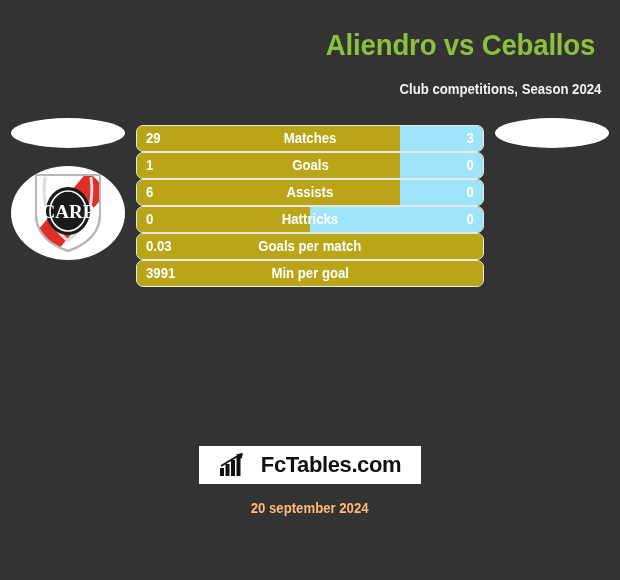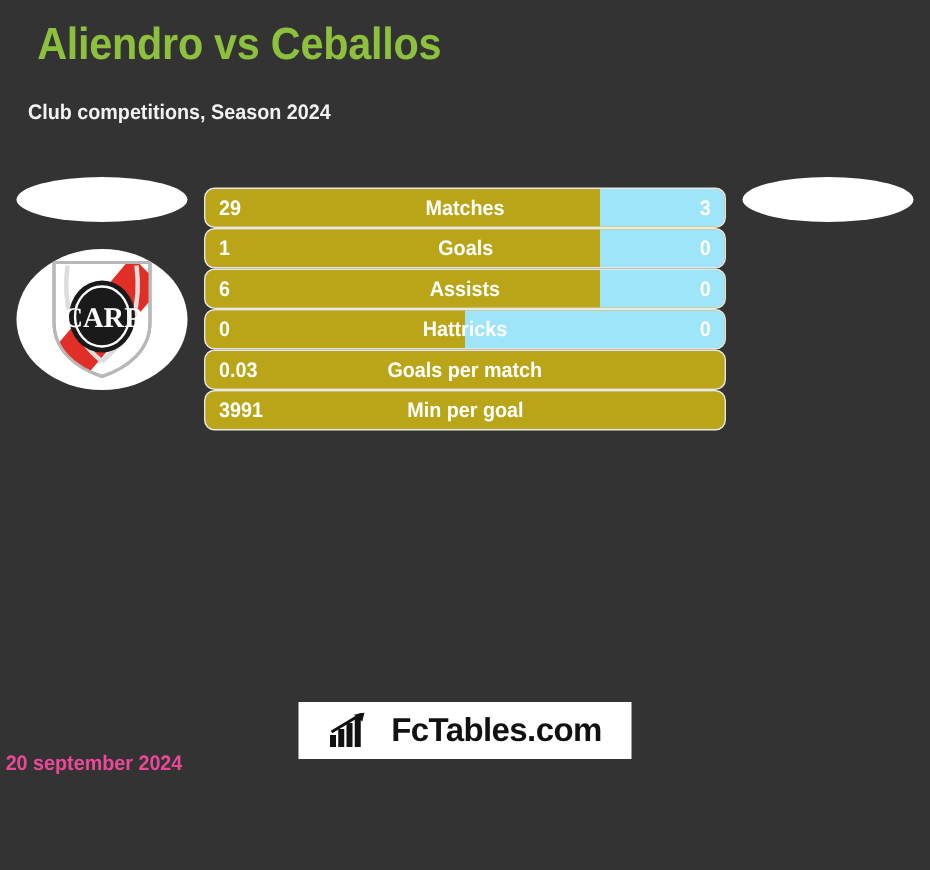--- a/index.html
+++ b/index.html
@@ -10,22 +10,22 @@
     width: 620px;
     height: 580px;
     background: #333333;
     font-family: "Liberation Sans", sans-serif;
     overflow: hidden;
     position: relative;
   }
 
   
   .header {
-    text-align: left;
-    padding-top: 10px;
+    text-align: right;
+    padding-top: 25px;
   }
   .title {
     font-size: 30px;
     font-weight: bold;
     color: #8DC03C;
     letter-spacing: -0.2px;
     line-height: 40px;
     margin: 0;
     transform: scaleX(0.92);
   }
@@ -138,39 +138,39 @@
     position: absolute;
     top: 446px;
     left: 199px;
     width: 222px;
     height: 38px;
     background: #FFFFFF;
     display: flex;
     align-items: center;
     justify-content: center;
     gap: 16px;
-    margin-top: 22px;
   }
   .wm-text {
     font-size: 22px;
     font-weight: bold;
     color: #111111;
     letter-spacing: -0.4px;
     line-height: 22px;
   }
 
   
   .footer-date {
     position: absolute;
     top: 500px;
     left: 0;
     width: 100%;
-    font-size: 14px;
-    font-weight: bold;
-    color: #ec4899;
+    text-align: center;
+    font-size: 14px;
+    font-weight: bold;
+    color: #fdba74;
   }
   .footer-date span { display: inline-block; transform: scaleX(0.94); }
 </style>
 </head>
 <body>
 
 <div class="header">
   <h1 class="title">Aliendro vs Ceballos</h1>
   <div class="subtitle">Club competitions, Season 2024</div>
 </div>

